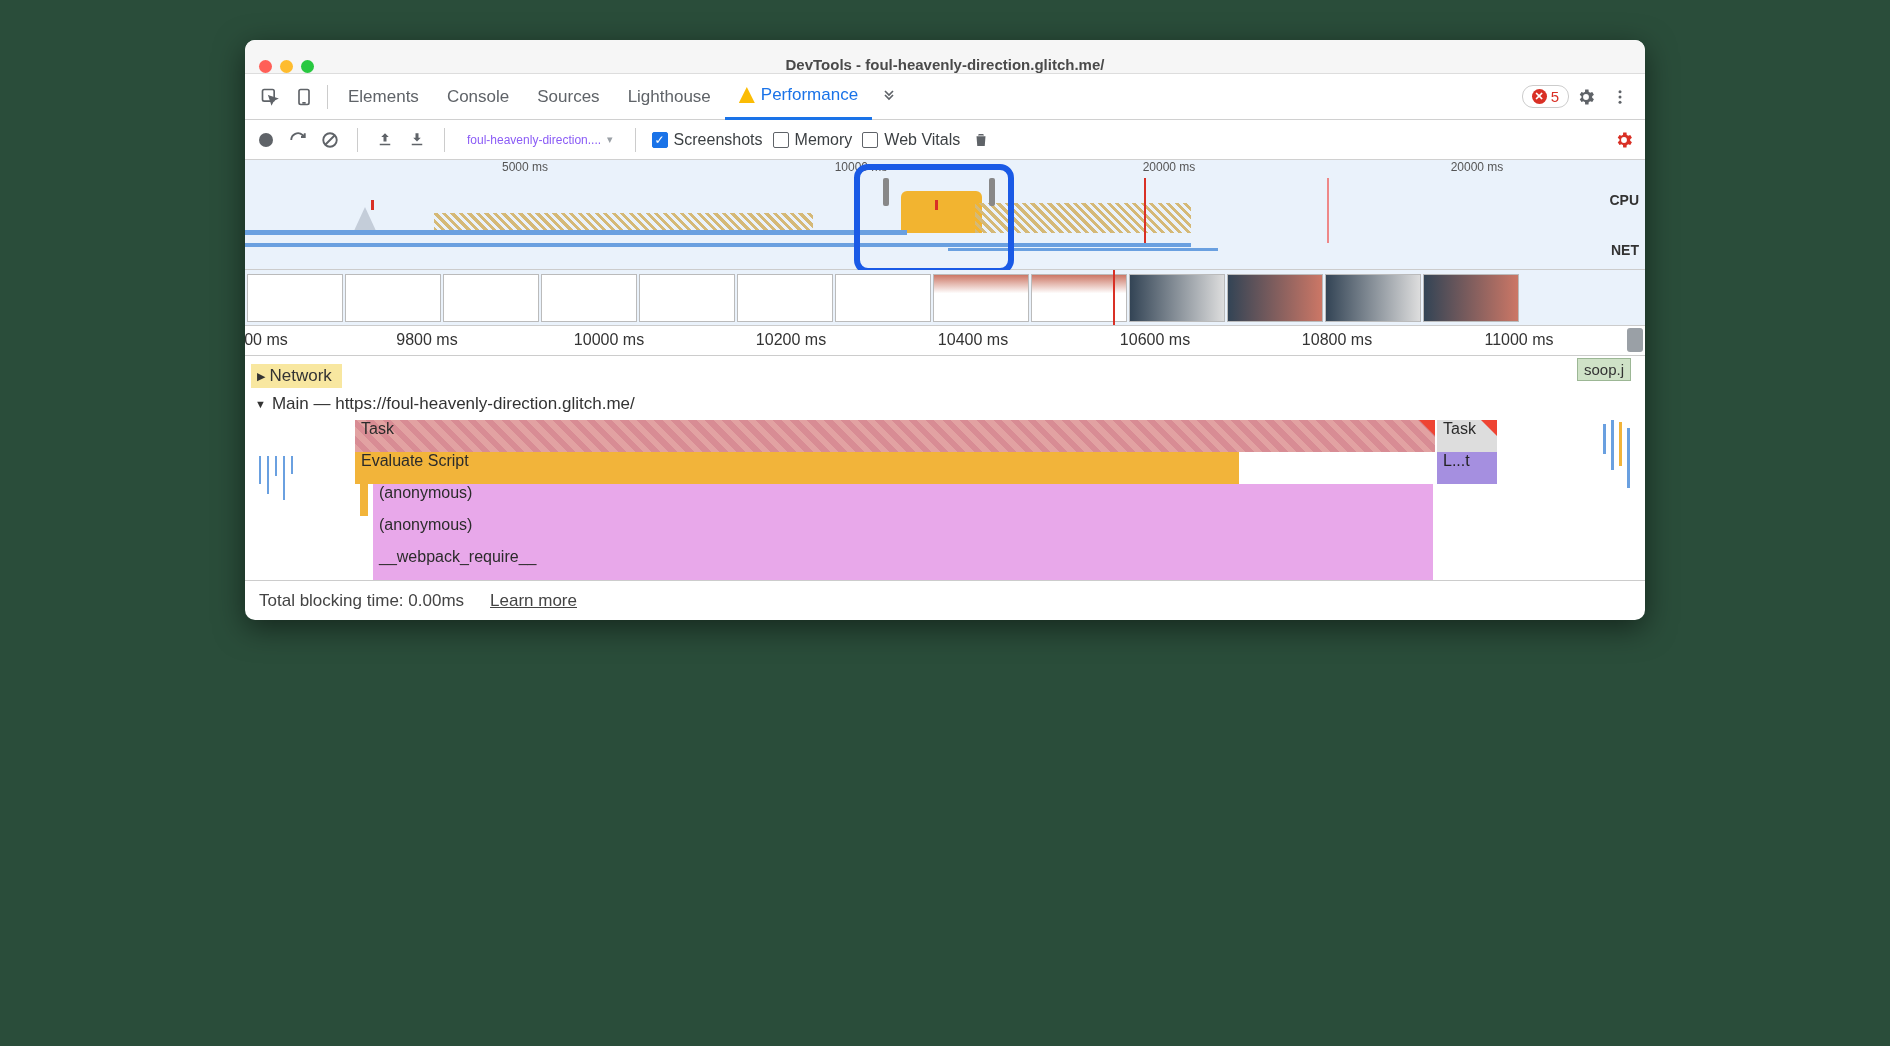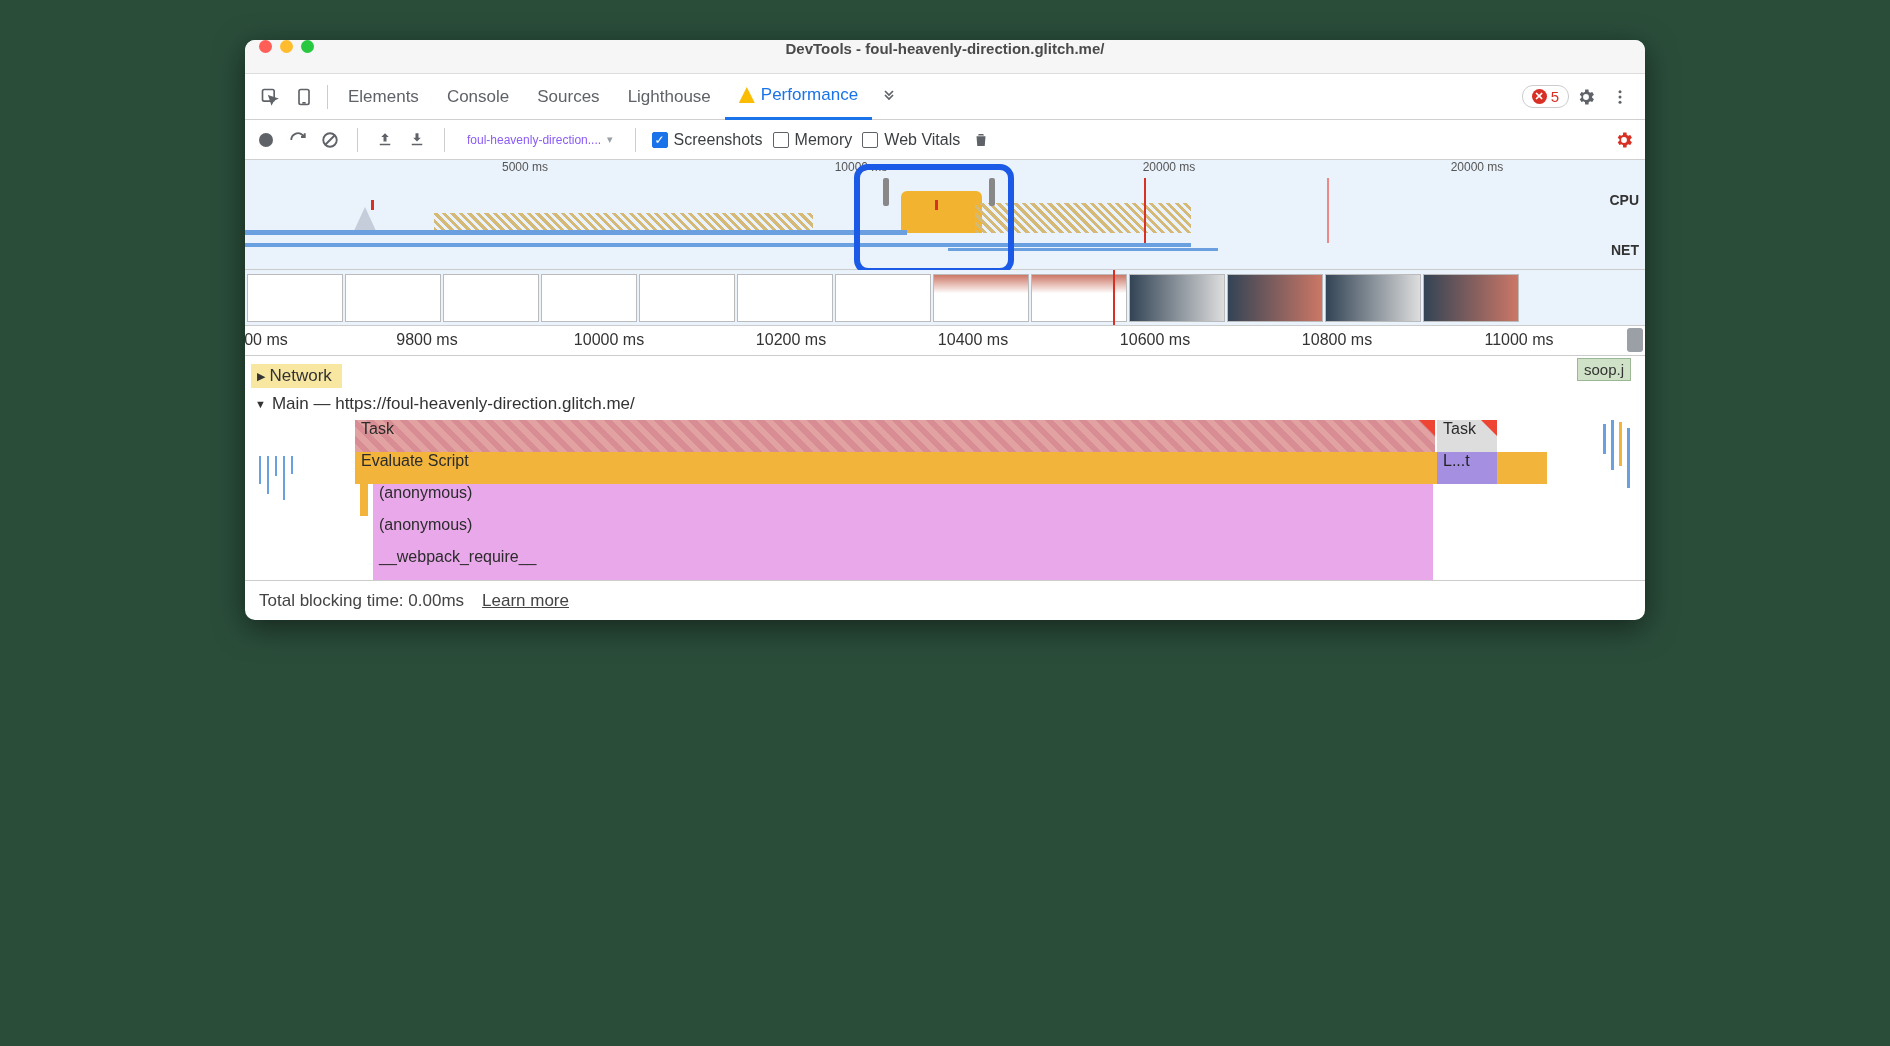--- a/index.html
+++ b/index.html
@@ -17,21 +17,21 @@
   width: 1400px;
   background: #fff;
   border-radius: 10px;
   box-shadow: 0 8px 30px rgba(0,0,0,0.5);
   overflow: hidden;
 }
 .titlebar {
   background: #f6f6f6;
   height: 34px;
   display: flex;
-  align-items: flex-start;
+  align-items: flex-end;
   padding: 0 14px;
   border-bottom: 1px solid #ddd;
   position: relative;
 }
 .traffic { display:flex; gap:8px; }
 .dot { width:13px; height:13px; border-radius:50%; }
 .dot.r{background:#ff5f57}.dot.y{background:#febc2e}.dot.g{background:#28c840}
 .title { position:absolute; left:0; right:0; text-align:center; font-weight:600; color:#4a4a4a; font-size:15px;}
 .tabbar {
   display:flex; align-items:center; height:46px; padding:0 8px; border-bottom:1px solid #d0d0d0; 
@@ -84,21 +84,21 @@
 .fl-row{position:absolute;height:32px;display:flex;padding-left:6px;font-size:16px;color:#2b2b2b;overflow:hidden;white-space:nowrap}
 .task1{background:repeating-linear-gradient(45deg,#e2a2a2 0 6px,#d88c94 6px 12px);}
 .task2{background:#ddd}
 .evalscript{background:#f2b43a}
 .anon{background:#e8a8ea}
 .wpr{background:#e8a8ea}
 .layout{background:#a58fe0;color:#222}
 .redcorner{position:absolute;top:0;right:0;width:0;height:0;border-top:16px solid #e43;border-left:16px solid transparent}
 .sparks{position:absolute;top:30px;left:14px;bottom:0;display:flex;gap:6px;align-items:flex-start;padding-top:6px}
 .sparks div{width:2px;background:#6aa0e0}
-.footer{height:40px;border-top:1px solid #ccc;display:flex;align-items:center;padding:7px 14px;font-size:17px;color:#444;gap:18px}
+.footer{height:40px;border-top:1px solid #ccc;display:flex;align-items:center;padding:7px 14px;font-size:17px;color:#444;gap:26px}
 .footer a{color:#444;text-decoration:underline;cursor:pointer}
 .gear-red{color:#d93025}
 svg{display:block}
 </style>
 </head>
 <body>
 
 <div class="window">
 
   <div class="titlebar">
@@ -289,21 +289,21 @@
       </div>
 
       <div class="fl-row task1" style="left:110px;top:0;width:1080px">
         <span>Task</span>
         <div class="redcorner"></div>
       </div>
       <div class="fl-row task2" style="left:1192px;top:0;width:60px">
         <span>Task</span>
         <div class="redcorner"></div>
       </div>
-      <div class="fl-row evalscript" style="left:110px;top:32px;width:1192px">Evaluate Script</div>
+      <div class="fl-row evalscript" style="left:110px;top:32px;width:884px">Evaluate Script</div>
       <div class="fl-row layout" style="left:1192px;top:32px;width:60px">L...t</div>
       <div class="fl-row evalscript" style="left:115px;top:64px;width:8px"></div>
       <div class="fl-row anon" style="left:128px;top:64px;width:1060px">(anonymous)</div>
       <div class="fl-row anon" style="left:128px;top:96px;width:1060px">(anonymous)</div>
       <div class="fl-row wpr" style="left:128px;top:128px;width:1060px">__webpack_require__</div>
 
       <div style="position:absolute;right:6px;top:0;bottom:0;width:40px">
         <div style="position:absolute;left:4px;top:4px;width:3px;height:30px;background:#6aa0e0"></div>
         <div style="position:absolute;left:12px;top:0;width:3px;height:50px;background:#6aa0e0"></div>
         <div style="position:absolute;left:20px;top:2px;width:3px;height:44px;background:#f2b43a"></div>

